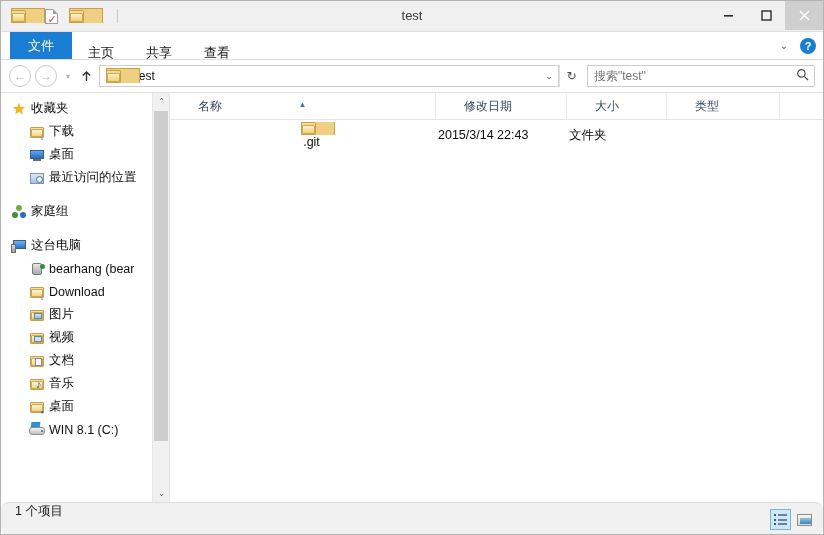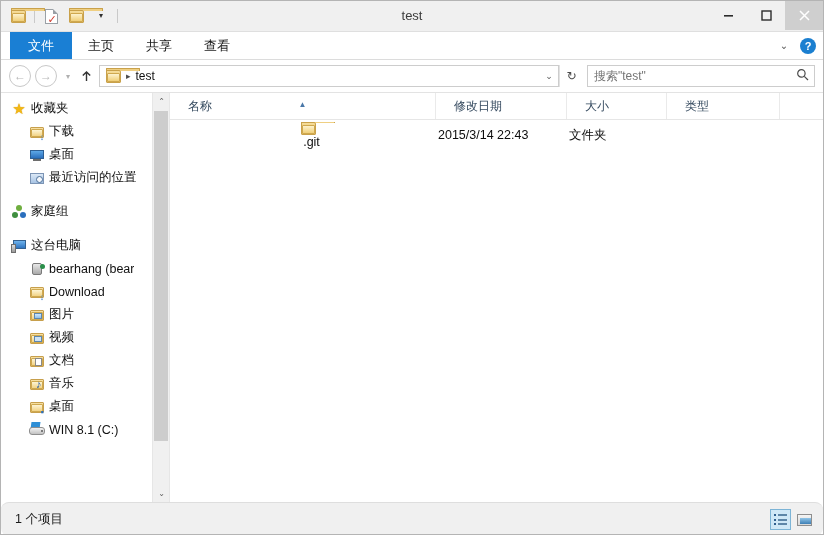--- a/index.html
+++ b/index.html
@@ -156,21 +156,21 @@
   #tabs {
     position: absolute;
     left: 9px;
     top: 0;
     display: flex;
     height: 27px;
   }
   .tab {
     height: 27px;
     line-height: 27px;
-    padding: 0 16px;
+    padding: 7px 16px;
     font-size: 13px;
     color: #1a1a1a;
     cursor: default;
   }
   .tab.file {
     background: #1a7fd4;
     color: #ffffff;
     padding: 0 18px;
   }
   #ribbon-right {
@@ -574,21 +574,21 @@
     align-items: center;
     border-bottom: 1px solid #e6e6e6;
     background: #ffffff;
   }
   .col {
     position: relative;
     height: 26px;
     line-height: 26px;
     font-size: 12px;
     color: #34495e;
-    padding-left: 18px;
+    padding-left: 28px;
     box-sizing: border-box;
     cursor: default;
     border-right: 1px solid #eaeaea;
     overflow: hidden;
     white-space: nowrap;
   }
   .col .sortcaret {
     position: absolute;
     left: 50%;
     top: -1px;
@@ -649,21 +649,21 @@
     box-sizing: border-box;
   }
 
   
   #statusbar {
     position: relative;
     height: 33px;
     background: #f0f0f0;
     border-top: 1px solid #dedede;
     display: flex;
-    align-items: center;
+    align-items: flex-start;
     border-radius: 8px;
   }
   #status-count {
     font-size: 12.5px;
     color: #1a1a1a;
     padding-left: 14px;
     cursor: default;
   }
   #viewbtns {
     position: absolute;

